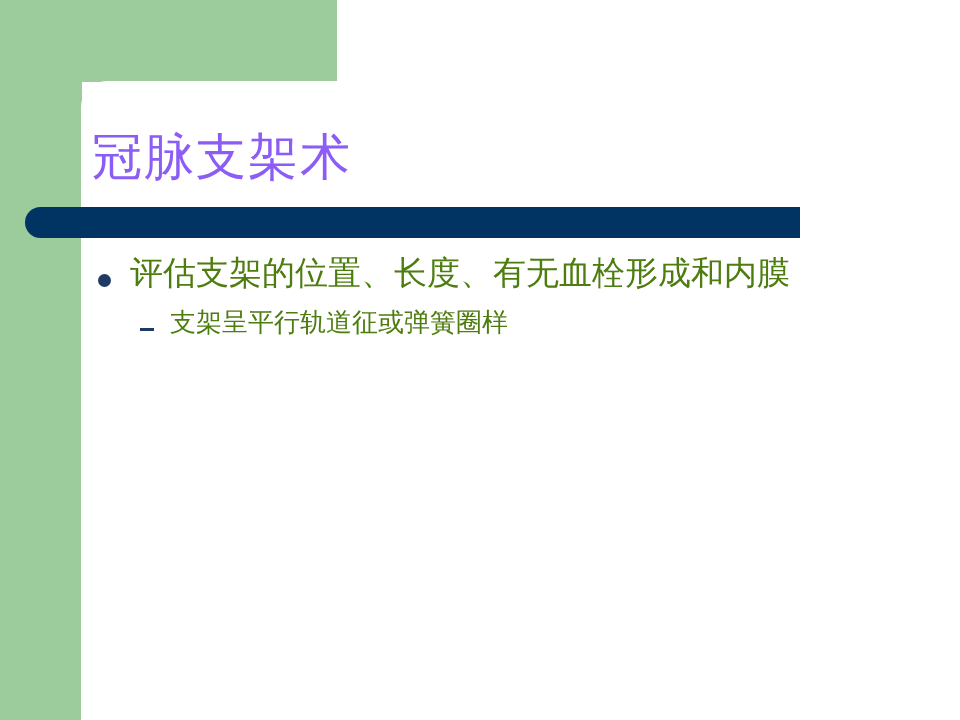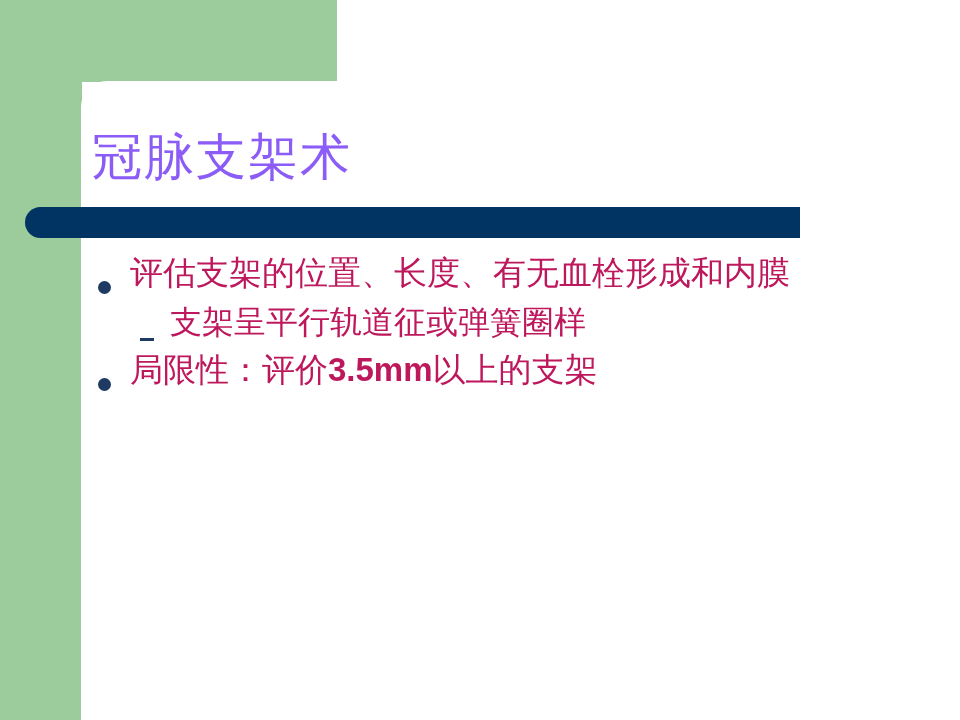--- a/index.html
+++ b/index.html
@@ -73,22 +73,22 @@
   
   .body-area {
     position: absolute;
     left: 98px;
     top: 252px;
     width: 840px;
   }
 
   .bullet-row {
     display: flex;
-    align-items: flex-end;
-    color: #be185d;
+    align-items: center;
+    color: #4d7c0f;
   }
 
   .lvl1 {
     font-size: 33px;
     line-height: 42px;
     margin-bottom: 3px;
   }
   .lvl1 .marker {
     flex: 0 0 auto;
     width: 32px;
@@ -101,21 +101,21 @@
     height: 13px;
     border-radius: 50%;
     background: #1F3A63;
   }
   .lvl1 .text {
     flex: 1 1 auto;
     font-family: "DejaVu Serif", serif;
   }
 
   .lvl2 {
-    font-size: 32px;
+    font-size: 26px;
     line-height: 38px;
     margin-left: 42px;
     margin-bottom: 2px;
   }
   .lvl2 .marker {
     flex: 0 0 auto;
     width: 30px;
     padding-top: 15px;
     box-sizing: border-box;
   }
@@ -170,21 +170,15 @@
     <div class="bullet-row lvl2">
       <span class="marker">
           <span class="dash"></span>
         </span>
       <span class="text">支架呈平行轨道征或弹簧圈样</span>
     </div>
 
 
     <div class="spacer-sm"></div>
 
-    <div class="bullet-row lvl1">
-      <span class="marker">
-          <span class="dot"></span>
-        </span>
-      <span class="text"><span>局限性：评价</span><span class="latin-b">3.5mm</span><span>以上的支架</span></span>
-    </div>
 
   </div>
 </div>
 
 </body></html>

